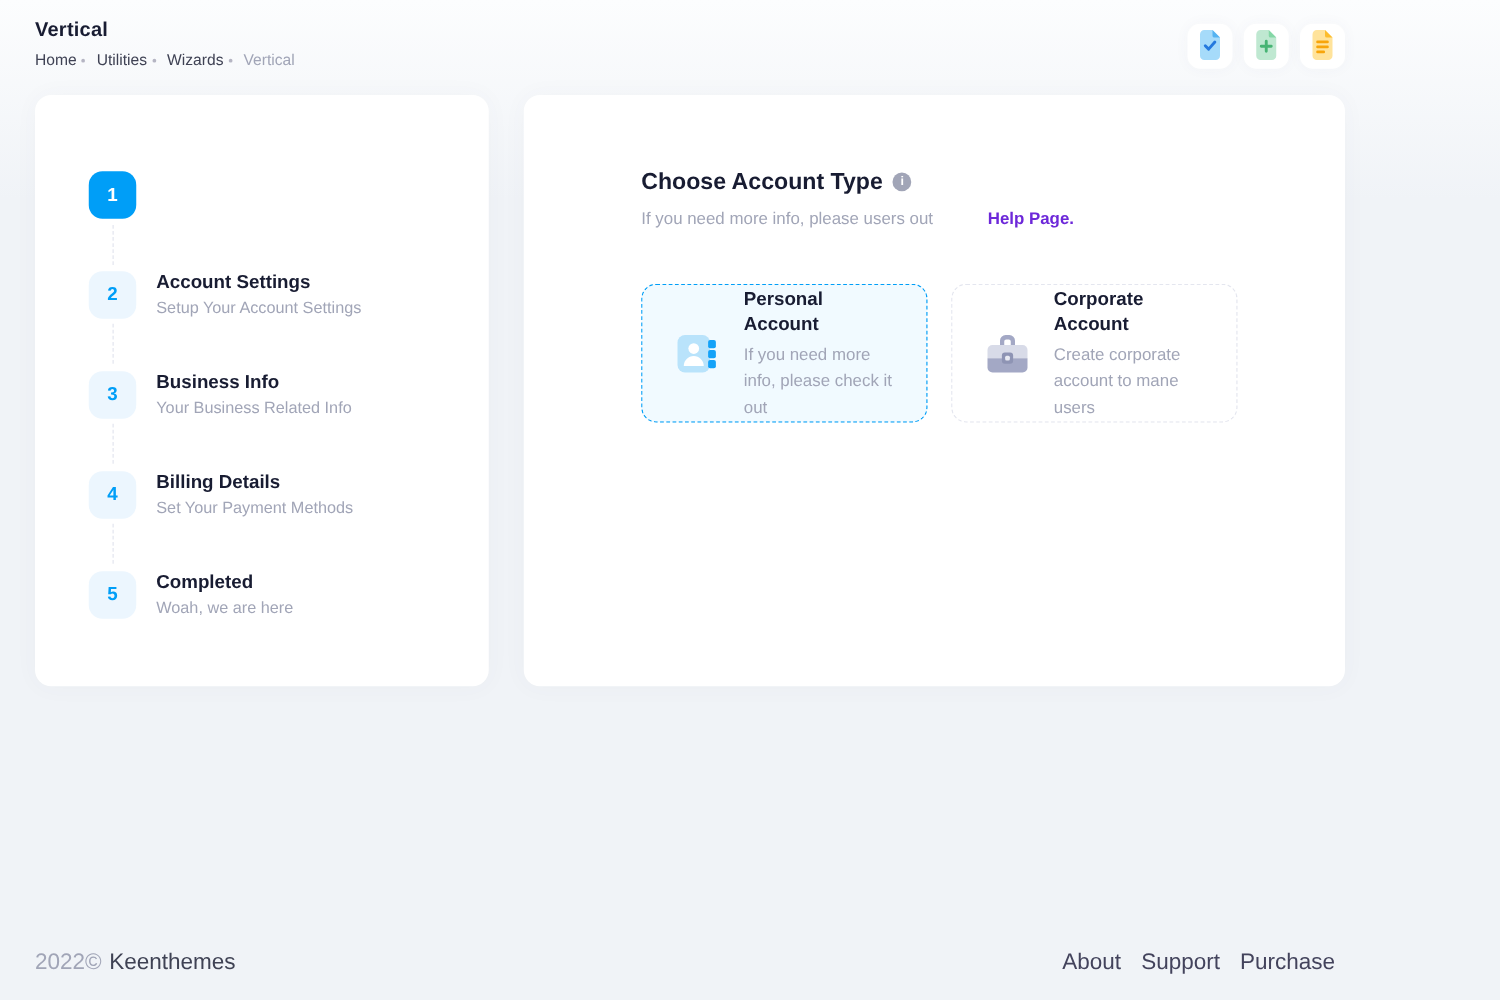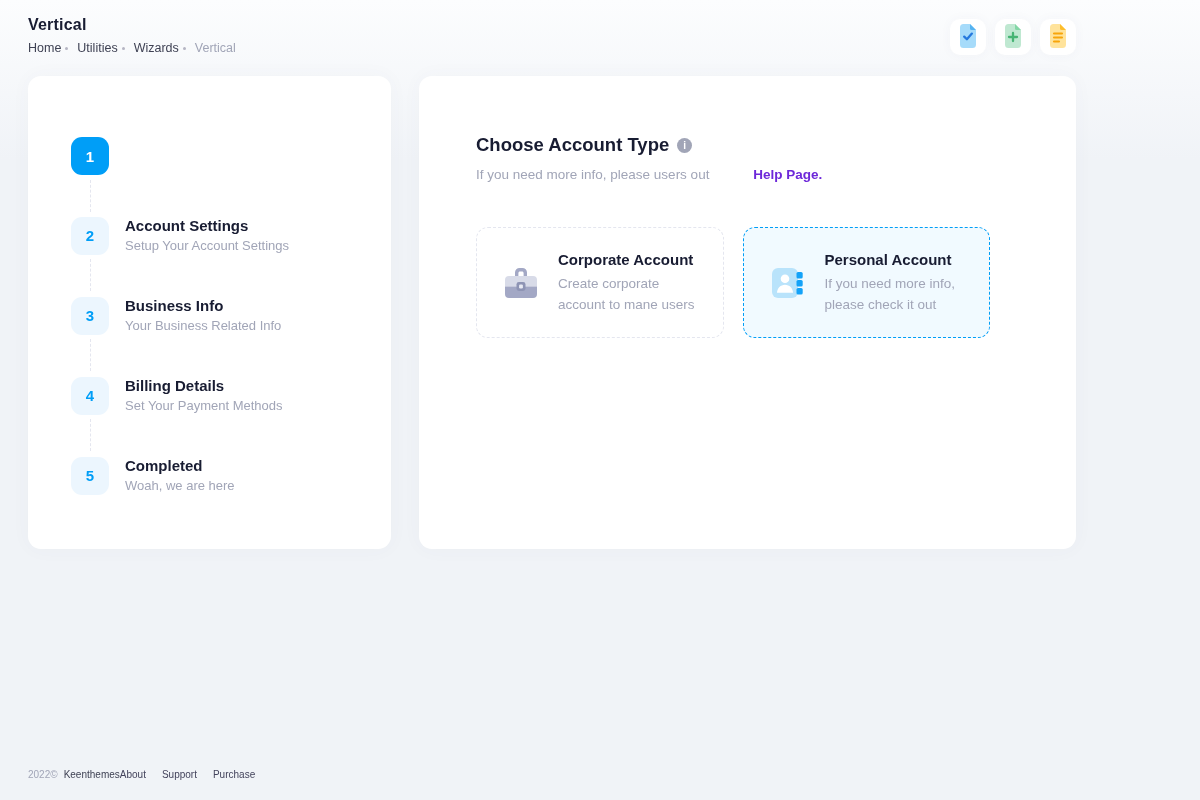--- a/index.html
+++ b/index.html
@@ -44,21 +44,21 @@
     align-items:center; justify-content:center; font-size:15px; font-weight:700;
     background:#ecf6fe; color:#009ef7; }
   .step.current .step-badge { background:#009ef7; color:#fff; }
   .step-text { display:flex; flex-direction:column; justify-content:center; }
   .step-title { font-size:15px; font-weight:700; color:#181c32; line-height:20px; }
   .step-subtitle { font-size:13px; color:#a1a5b7; line-height:18px; margin-top:1px; }
   .step.current .step-title { color:#a1a5b7; }
   .step.current .step-subtitle { color:#3f4254; }
 
   
-  .content-card { flex:1; height:473px; padding:57px 86px 0 57px; display:flex; flex-direction:column; }
+  .content-card { flex:1; height:473px; padding:57px 86px 0 94px; display:flex; flex-direction:column; }
   .heading-row { display:flex; align-items:center; gap:8px; }
   .content-heading { font-size:18.5px; font-weight:700; color:#181c32; line-height:24px; }
   .info-icon { width:15px; height:15px; border-radius:50%; background:#a1a5b7; color:#fff;
     font-size:10px; font-weight:700; display:flex; align-items:center; justify-content:center;
     font-style:normal; }
   .content-subtitle { margin-top:8px; font-size:13.5px; color:#a1a5b7; line-height:20px; }
   .help-link { color:#6d28d9; font-weight:700; text-decoration:none; cursor:pointer;margin-left:40px; }
 
   .options { display:flex; gap:19px; margin-top:42px; }
   .option { flex:1; height:111px; border-radius:12px; display:flex; align-items:center; gap:17px;
@@ -67,22 +67,22 @@
   .opt-icon { width:40px; min-width:40px; display:flex; align-items:center; justify-content:center; }
   .opt-title { font-size:15px; font-weight:700; color:#181c32; line-height:20px; }
   .opt-desc { font-size:13.5px; color:#a1a5b7; line-height:21px; margin-top:3px; max-width:200px; }
 
   .continue-row { margin-top:61px; display:flex; justify-content:flex-end; }
   .btn-continue { background:#009ef7; color:#fff; border:none; border-radius:8px; height:38px;
     padding:0 21px; font-size:13.5px; font-weight:600; display:flex; align-items:center; gap:9px;
     cursor:pointer; font-family:inherit; }
 
   
-  .footer { margin-top:auto; display:flex; justify-content:flex-start; align-items:center;
-    padding:0 36px 20px 28px; font-size:10px; }
+  .footer { margin-top:auto; display:flex; justify-content:space-between; align-items:center;
+    padding:0 36px 20px 28px; font-size:18px; }
   .copy { display:flex; gap:6px; align-items:center; }
   .copy-year { color:#a1a5b7; }
   .copy-brand { color:#3f4254; font-weight:500; cursor:pointer; }
   .footer-links { display:flex; gap:16px; }
   .footer-link { color:#43435c; cursor:pointer; }
 </style>
 </head>
 <body>
 
 <div class="page">
@@ -179,53 +179,53 @@
         <span class="content-heading">Choose Account Type</span>
         <span class="info-icon">i</span>
       </div>
       <div class="content-subtitle">
         <span>If you need more info, please users out</span>
         <a class="help-link">Help Page.</a>
       </div>
 
       <div class="options">
 
-        <div class="option">
-          <span class="opt-icon">
-            <svg width="40" height="38" viewBox="0 0 40 38">
-              <path d="M14 8.5A4.5 4.5 0 0 1 18.5 4h3A4.5 4.5 0 0 1 26 8.5V12h-3.4V9.2c0-.9-.7-1.6-1.6-1.6h-2c-.9 0-1.6.7-1.6 1.6V12H14z" fill="#a3a8c5"></path>
-              <path d="M4 16a4 4 0 0 1 4-4h24a4 4 0 0 1 4 4v6.5H4z" fill="#d8dbe8"></path>
-              <path d="M4 22.5h32V30a4 4 0 0 1-4 4H8a4 4 0 0 1-4-4z" fill="#a3a8c5"></path>
-              <rect x="15.5" y="18" width="9" height="9" rx="2.4" fill="#8e94b4"></rect>
-              <rect x="18.1" y="20.6" width="3.8" height="3.8" rx="1.2" fill="#e9ebf3"></rect>
-            </svg>
-          </span>
-          <div class="opt-text">
-            <div class="opt-title">Corporate Account</div>
-            <div class="opt-desc">Create corporate account to mane users</div>
-          </div>
-        </div>
-
         <div class="option selected">
           <span class="opt-icon">
             <svg width="40" height="40" viewBox="0 0 40 40">
               <rect x="4" y="5" width="26" height="30" rx="6" fill="#b9e3fb"></rect>
               <rect x="28.5" y="9" width="6.2" height="6.5" rx="1.6" fill="#14a2f8"></rect>
               <rect x="28.5" y="17" width="6.2" height="6.5" rx="1.6" fill="#14a2f8"></rect>
               <rect x="28.5" y="25" width="6.2" height="6.5" rx="1.6" fill="#14a2f8"></rect>
               <circle cx="17" cy="15.8" r="4.3" fill="#ffffff"></circle>
               <path d="M9 29.8c0-4.4 3.6-8 8-8s8 3.6 8 8z" fill="#ffffff"></path>
             </svg>
           </span>
           <div class="opt-text">
             <div class="opt-title">Personal Account</div>
             <div class="opt-desc">If you need more info, please check it out</div>
           </div>
         </div>
 
+        <div class="option">
+          <span class="opt-icon">
+            <svg width="40" height="38" viewBox="0 0 40 38">
+              <path d="M14 8.5A4.5 4.5 0 0 1 18.5 4h3A4.5 4.5 0 0 1 26 8.5V12h-3.4V9.2c0-.9-.7-1.6-1.6-1.6h-2c-.9 0-1.6.7-1.6 1.6V12H14z" fill="#a3a8c5"></path>
+              <path d="M4 16a4 4 0 0 1 4-4h24a4 4 0 0 1 4 4v6.5H4z" fill="#d8dbe8"></path>
+              <path d="M4 22.5h32V30a4 4 0 0 1-4 4H8a4 4 0 0 1-4-4z" fill="#a3a8c5"></path>
+              <rect x="15.5" y="18" width="9" height="9" rx="2.4" fill="#8e94b4"></rect>
+              <rect x="18.1" y="20.6" width="3.8" height="3.8" rx="1.2" fill="#e9ebf3"></rect>
+            </svg>
+          </span>
+          <div class="opt-text">
+            <div class="opt-title">Corporate Account</div>
+            <div class="opt-desc">Create corporate account to mane users</div>
+          </div>
+        </div>
+
       </div>
 
     </div>
 
   </div>
 
   <div class="footer">
     <div class="copy">
       <span class="copy-year">2022©</span>
       <span class="copy-brand">Keenthemes</span>

